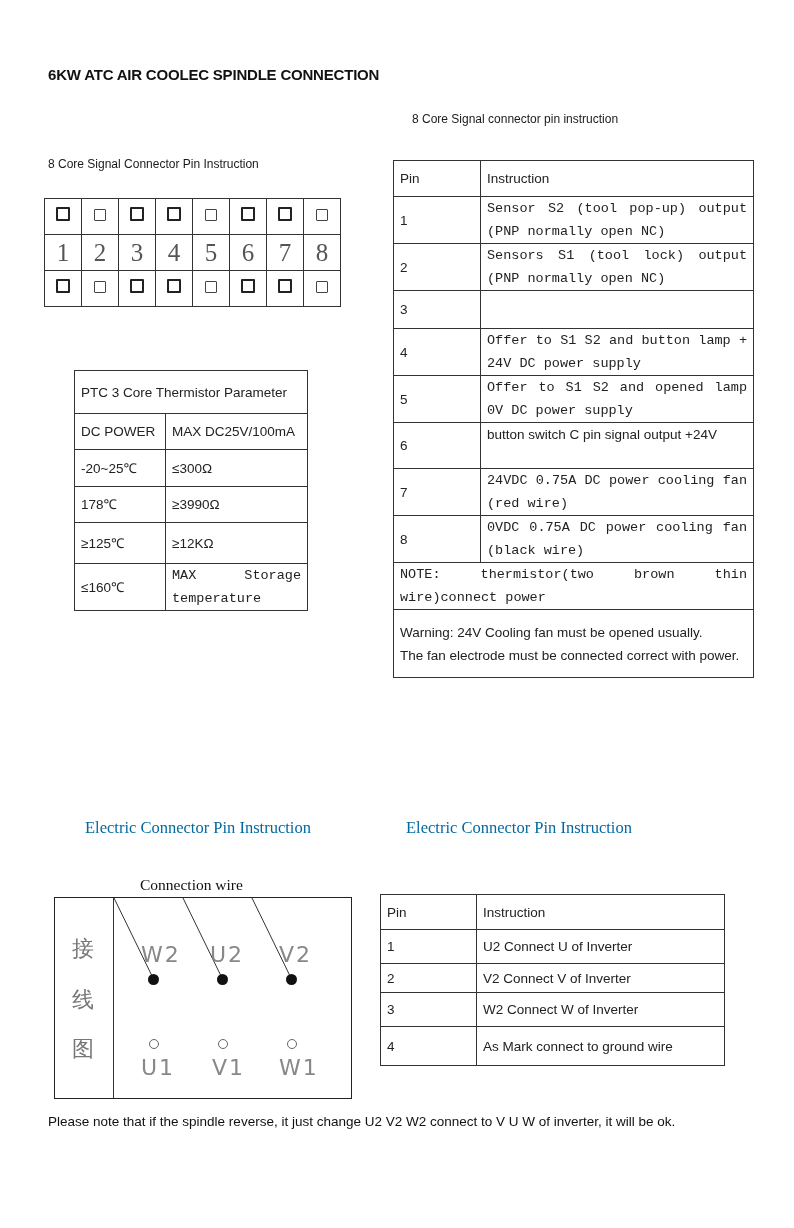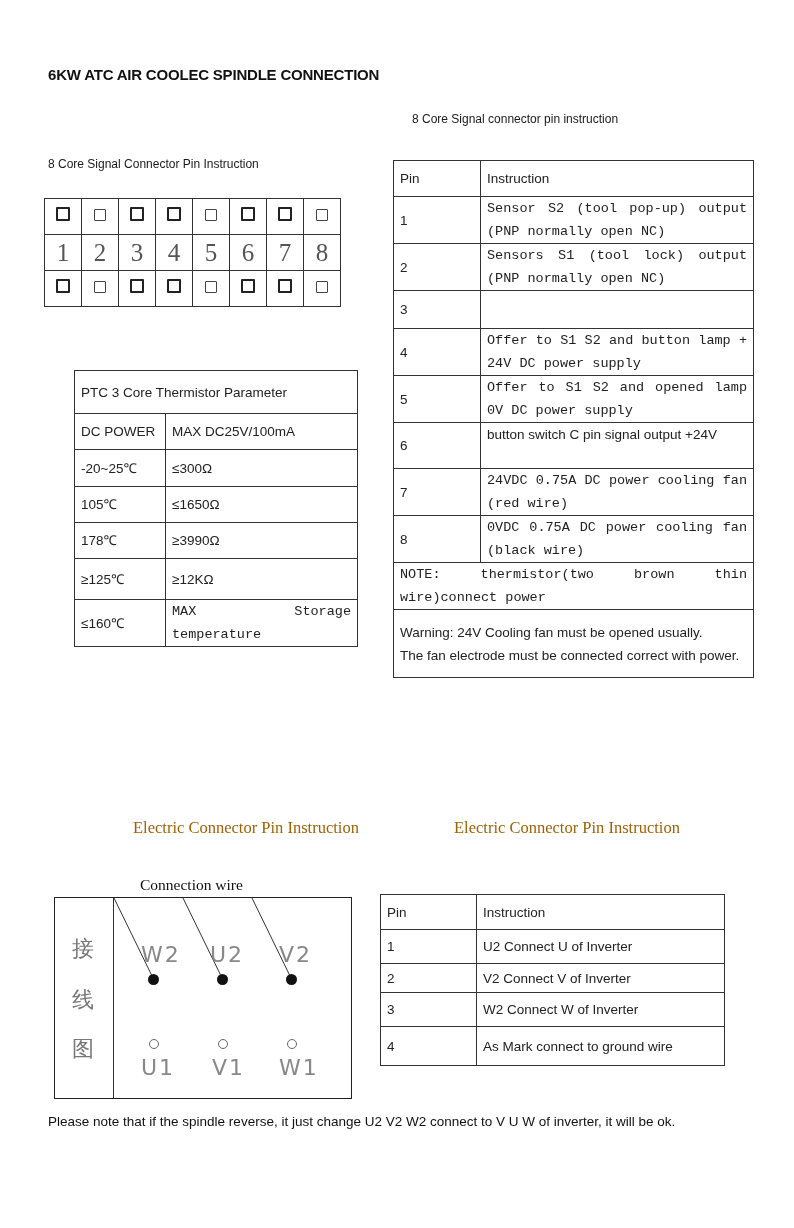--- a/index.html
+++ b/index.html
@@ -1,21 +1,21 @@
 <!DOCTYPE html>
 <html><head>
 <meta charset="utf-8">
 <style>
   html, body { margin: 0; padding: 0; background: #ffffff; }
   body { width: 794px; height: 1228px; position: relative; overflow: hidden;
          font-family: "Liberation Sans", sans-serif; color: #111; }
   .abs { position: absolute; }
   .title { left: 48px; top: 66px; font-size: 15px; font-weight: bold; letter-spacing: -0.2px; }
   .h-sans { font-size: 12px; color: #1a1a1a; }
-  .h-serif { font-family: "Liberation Serif", serif; font-size: 16.5px; color: #a16207; margin-left: 48px; }
+  .h-serif { font-family: "Liberation Serif", serif; font-size: 16.5px; color: #0369a1; }
   table { border-collapse: collapse; font-size: 13.5px; color: #222; }
   td { border: 1px solid #333; padding: 0 6px; vertical-align: middle; line-height: 23px; }
   td.just { text-align: justify; text-align-last: left; font-family: Liberation Mono, monospace; }
   
   .pingrid td { width: 36px; height: 35px; padding: 0; text-align: center; }
   .sq { display: inline-block; width: 10px; height: 10px; border: 2px solid #222; border-radius: 1px; }
   .sq.thin { border-width: 1.5px; border-color: #444; }
   .pnum { font-family: "Liberation Serif", serif; font-size: 25px; color: #555; }
   
   .diagram { left: 54px; top: 897px; width: 296px; height: 200px; border: 1px solid #222; }
@@ -118,40 +118,36 @@
   </tr>
   <tr style="height:68px">
     <td colspan="2">
       <div>Warning: 24V Cooling fan must be opened usually.</div>
       <div class="just">The fan electrode must be connected correct with power.</div>
     </td>
   </tr>
 </tbody>
   </table>
 
-<table class="abs" style="left:74px; top:370px; width:284px;border-radius:17px;">
+<table class="abs" style="left:74px; top:370px; width:234px;border-radius:17px;">
   <colgroup>
       <col style="width:91px">
       <col>
     </colgroup>
   <tbody>
       <tr style="height:43px">
     <td colspan="2">PTC 3 Core Thermistor Parameter</td>
   </tr>
   <tr style="height:36px">
     <td>DC POWER</td>
     <td>MAX DC25V/100mA</td>
   </tr>
   <tr style="height:37px">
     <td>-20~25℃</td>
     <td>≤300Ω</td>
-  </tr>
-  <tr style="height:36px">
-    <td>105℃</td>
-    <td>≤1650Ω</td>
   </tr>
   <tr style="height:36px">
     <td>178℃</td>
     <td>≥3990Ω</td>
   </tr>
   <tr style="height:41px">
     <td>≥125℃</td>
     <td>≥12KΩ</td>
   </tr>
   <tr style="height:46px">

